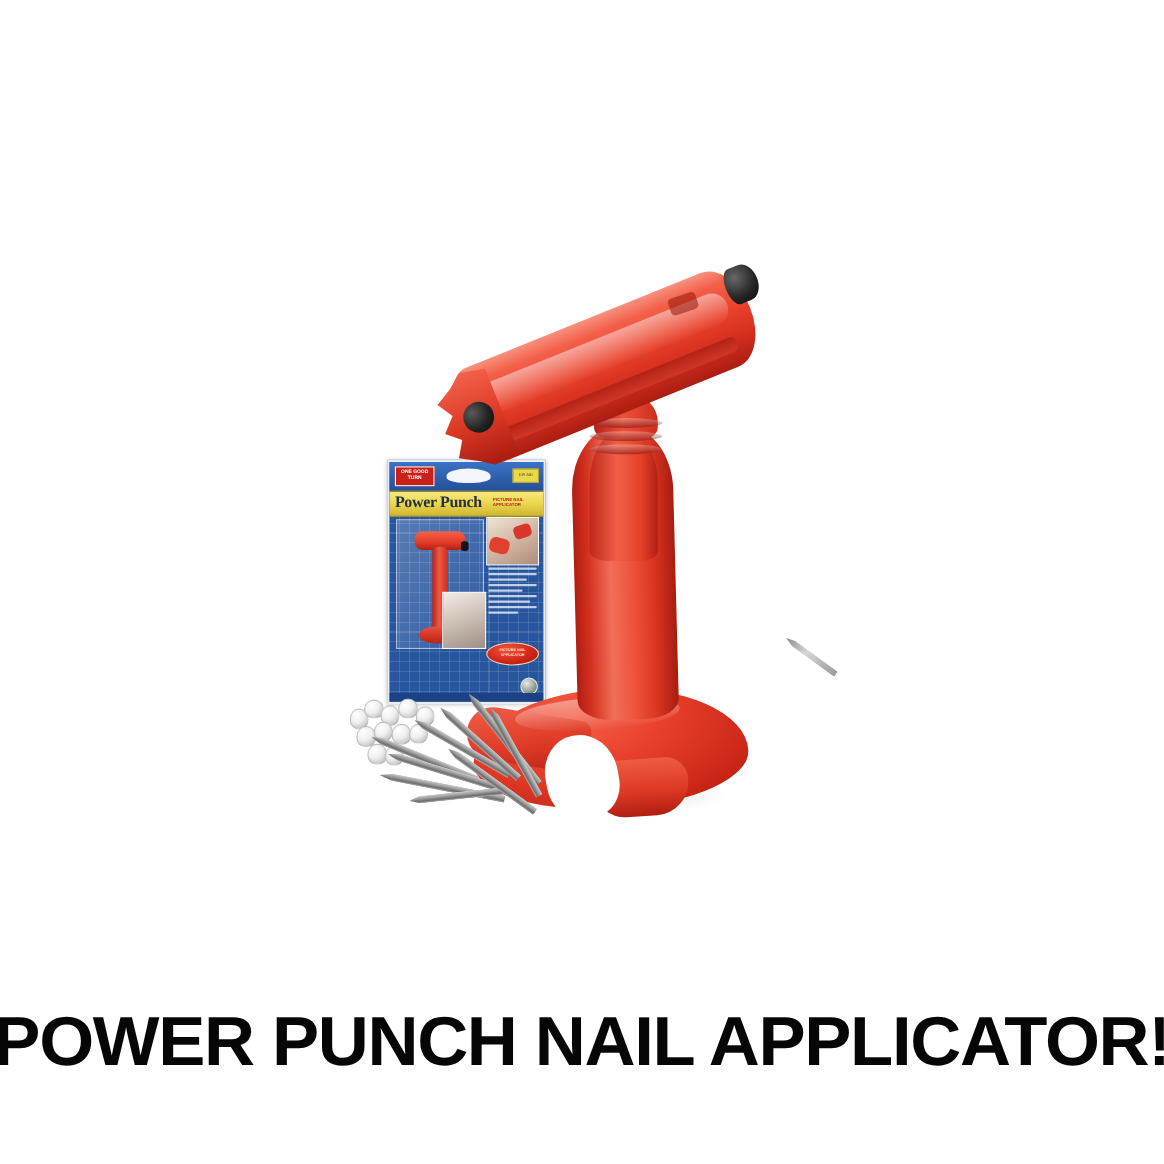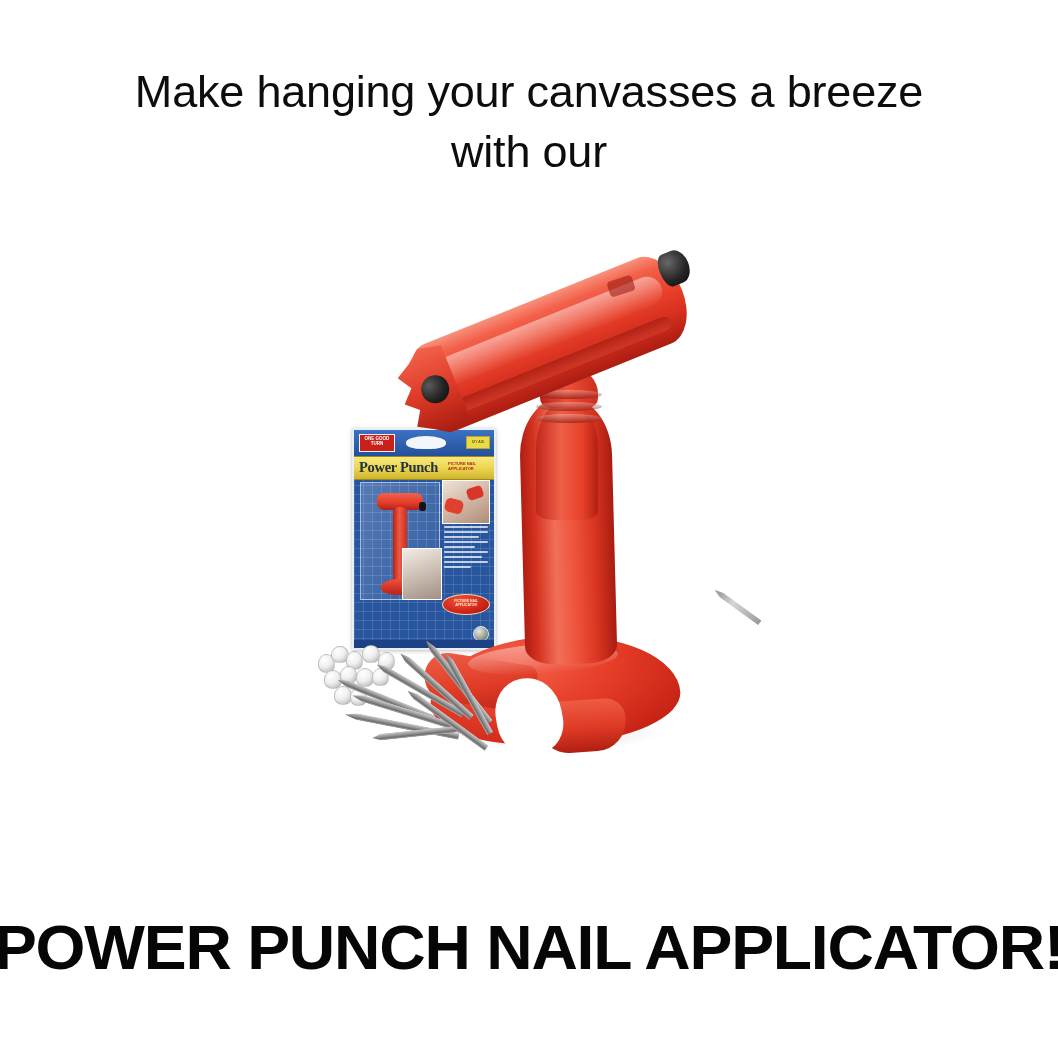--- a/index.html
+++ b/index.html
@@ -53,21 +53,21 @@
     color: #060606;
     letter-spacing: -1.2px;
     transform: scaleX(1.02);
     transform-origin: center;
   }
 
   
   #stage {
     position: absolute;
     left: 300px;
-    top: 248px;
+    top: 238px;
     width: 430px;
     height: 600px;
   }
 
   
   .tool { position: absolute; left: 0; top: 0; width: 430px; height: 600px; }
 
   
   .foot-main {
     position: absolute;
@@ -438,22 +438,20 @@
     position: absolute; left: 0; bottom: 0; width: 100%; height: 8px;
     background: linear-gradient(180deg, #1e4territ 0%, #1b3f7e 100%);
     background-color: #1c4184;
   }
 </style>
 </head>
 <body>
 
 <div id="poster">
 
-  <div class="headline">Make hanging your canvasses a breeze
-with our</div>
 
   <div id="stage">
 
     <div class="package">
       <div class="pkg-grid"></div>
 
       <div class="pkg-header">
         <div class="pkg-brand">ONE GOOD TURN</div>
         <div class="pkg-cloud"></div>
         <div class="pkg-yellowtag">DIY AID</div>

